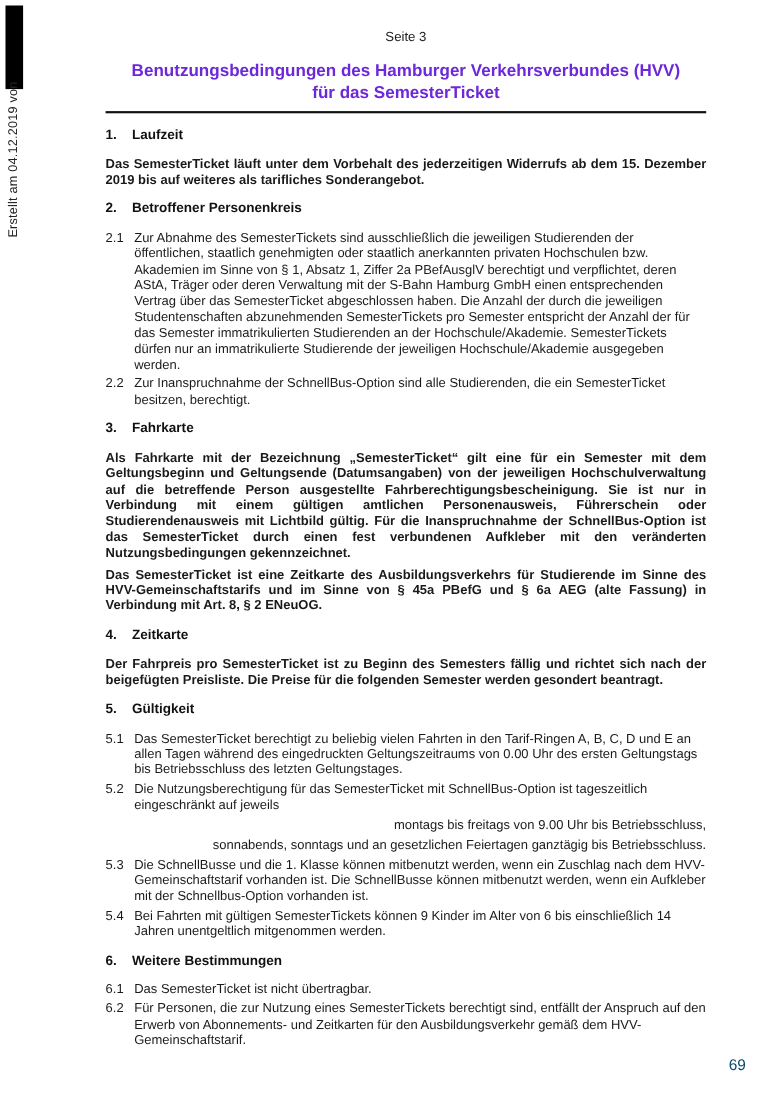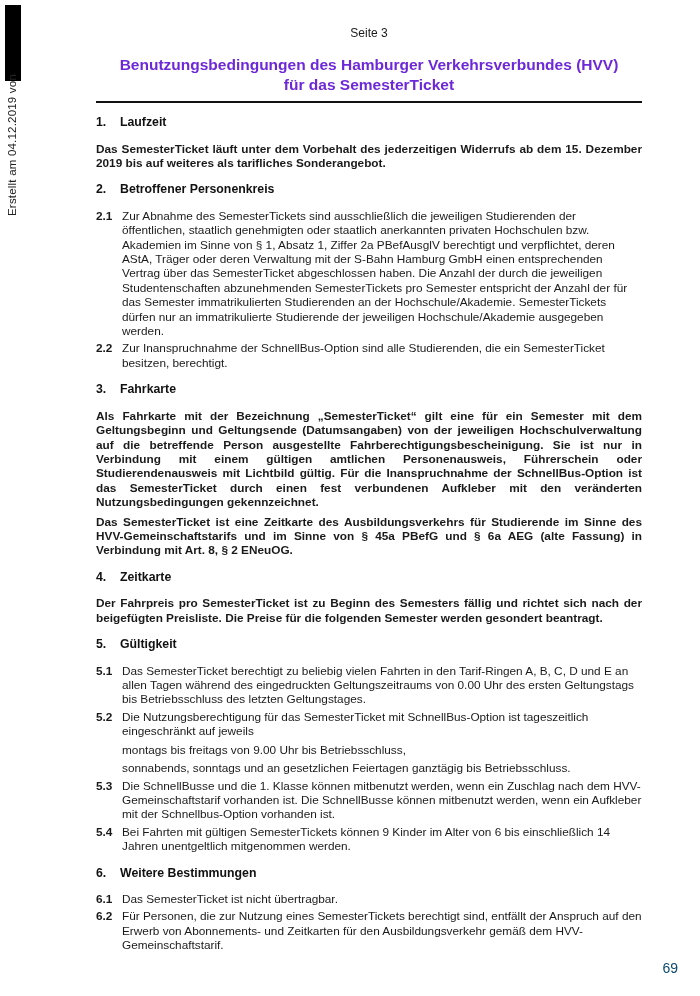--- a/index.html
+++ b/index.html
@@ -70,23 +70,23 @@
     line-height: 14.4px;
     text-align: justify;
     font-weight: bold;
   }
   .item {
     display: flex;
     margin: 0 0 3px 0;
     font-size: 11.8px;
     line-height: 14.4px;
   }
-  .item-num { width: 26px; flex-shrink: 0; font-weight: bold; }
+  .item-num { width: 26px; flex-shrink: 0; }
   .item-body { flex: 1; }
-  .sub-line { margin-top: 4px; }
+  .sub-line { margin-top: 4px; text-align: right; }
   .page-number {
     position: absolute;
     right: 22px; bottom: 20px;
     font-size: 14px;
     color: #0c4a6e;
   }
 </style>
 </head>
 <body>
 

